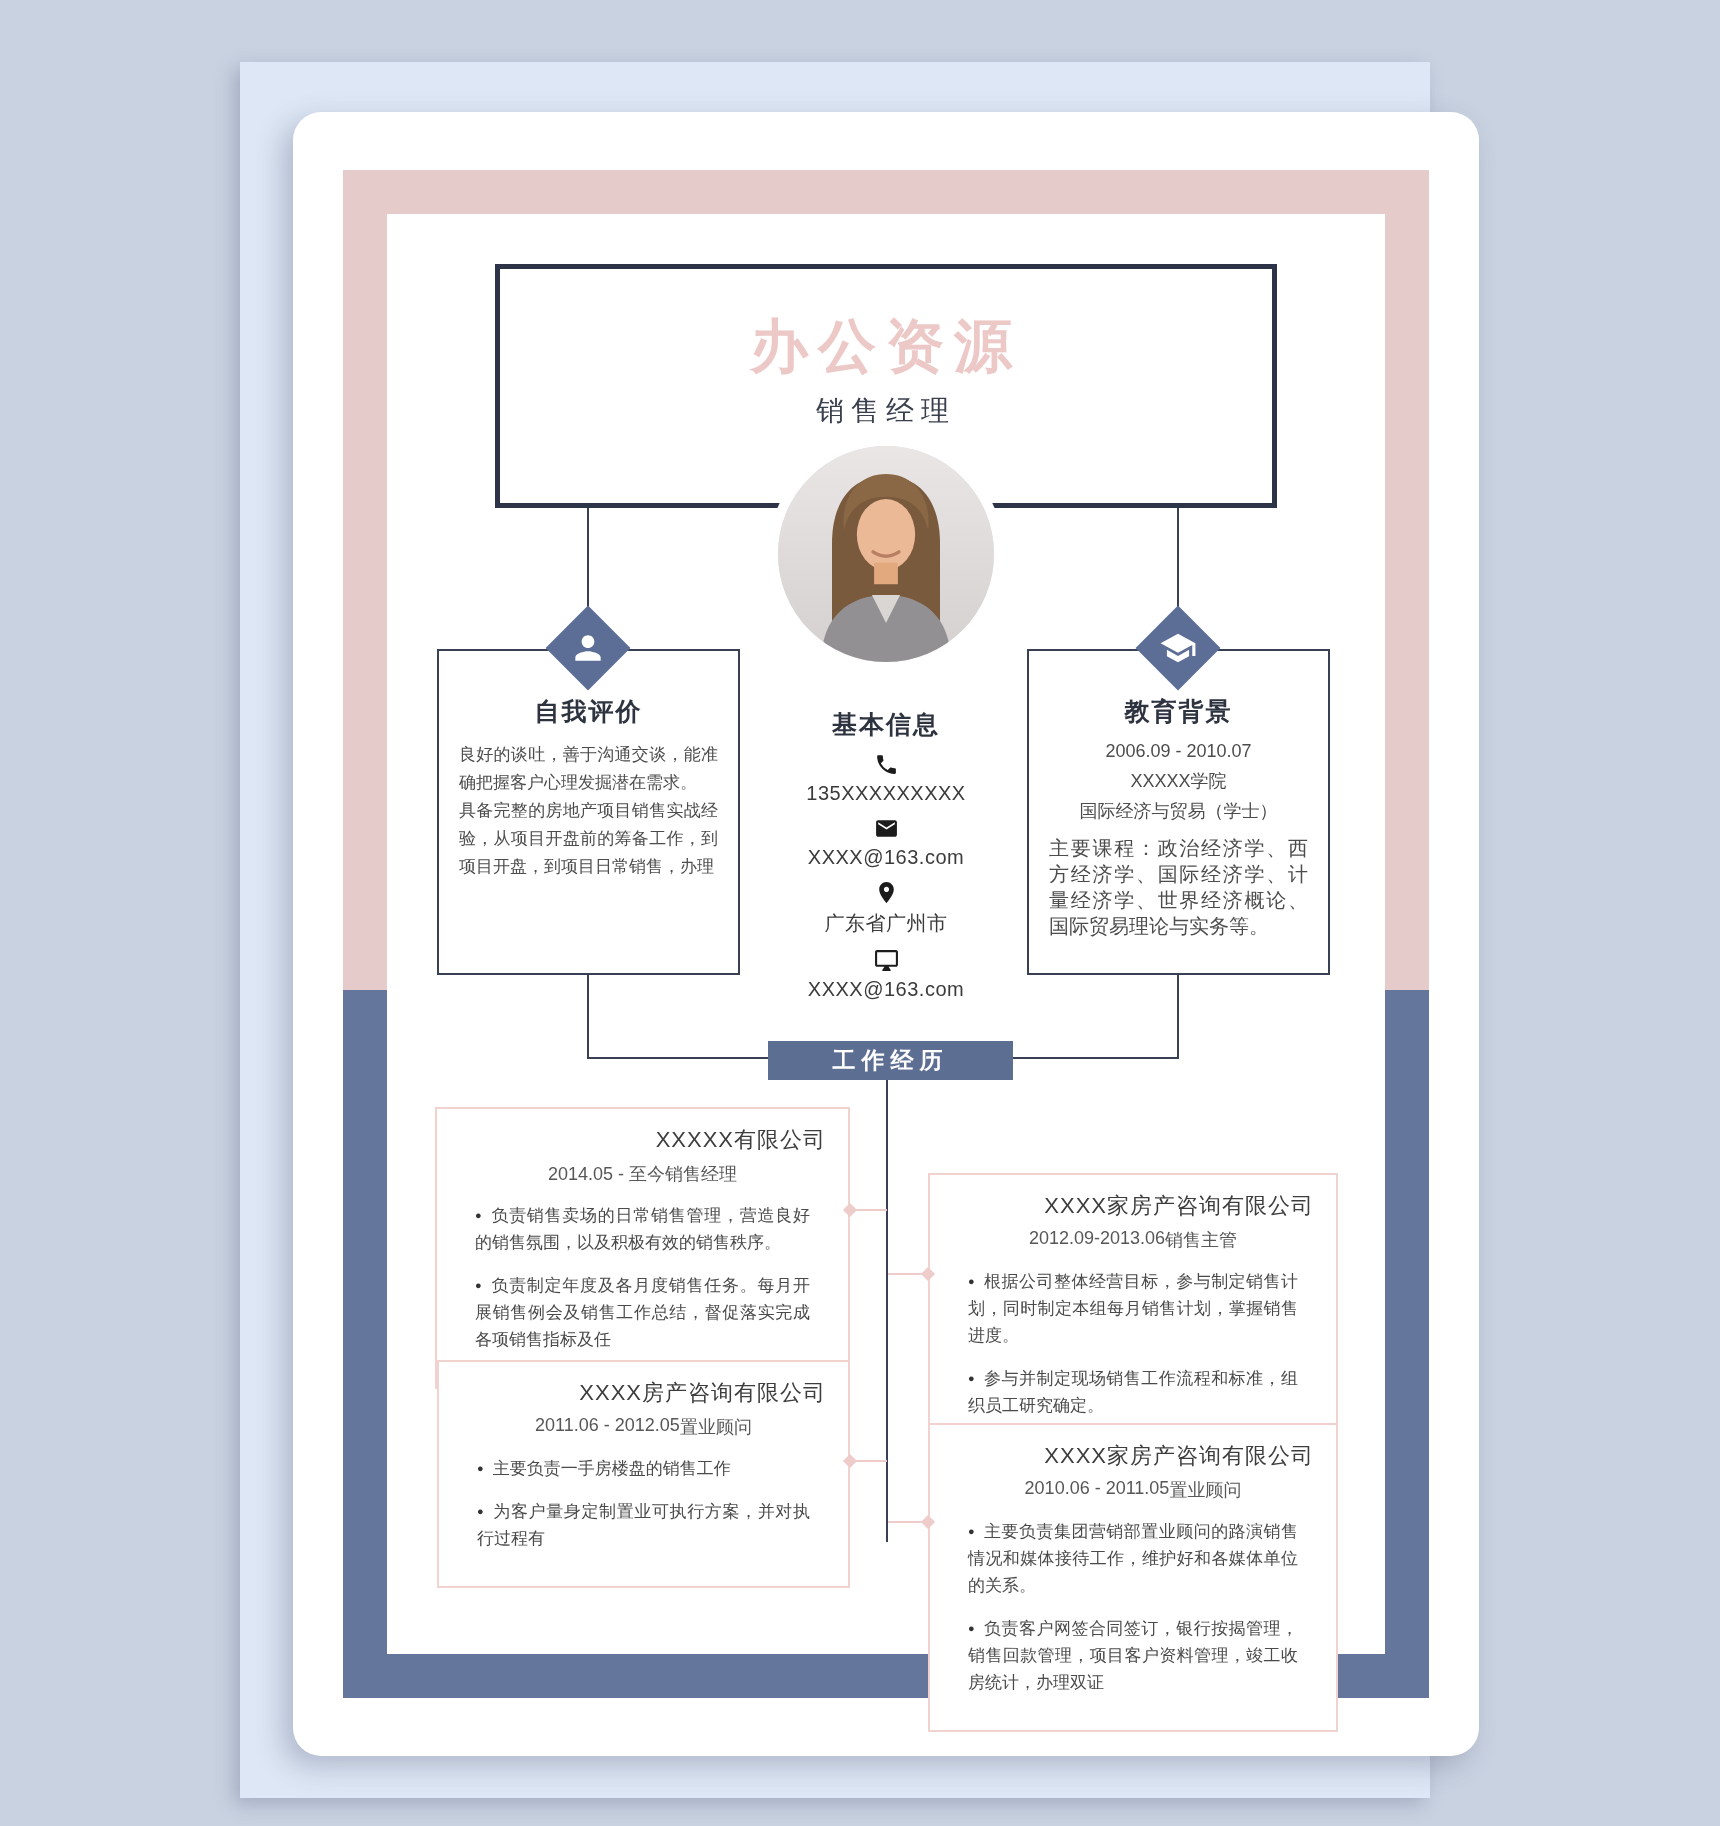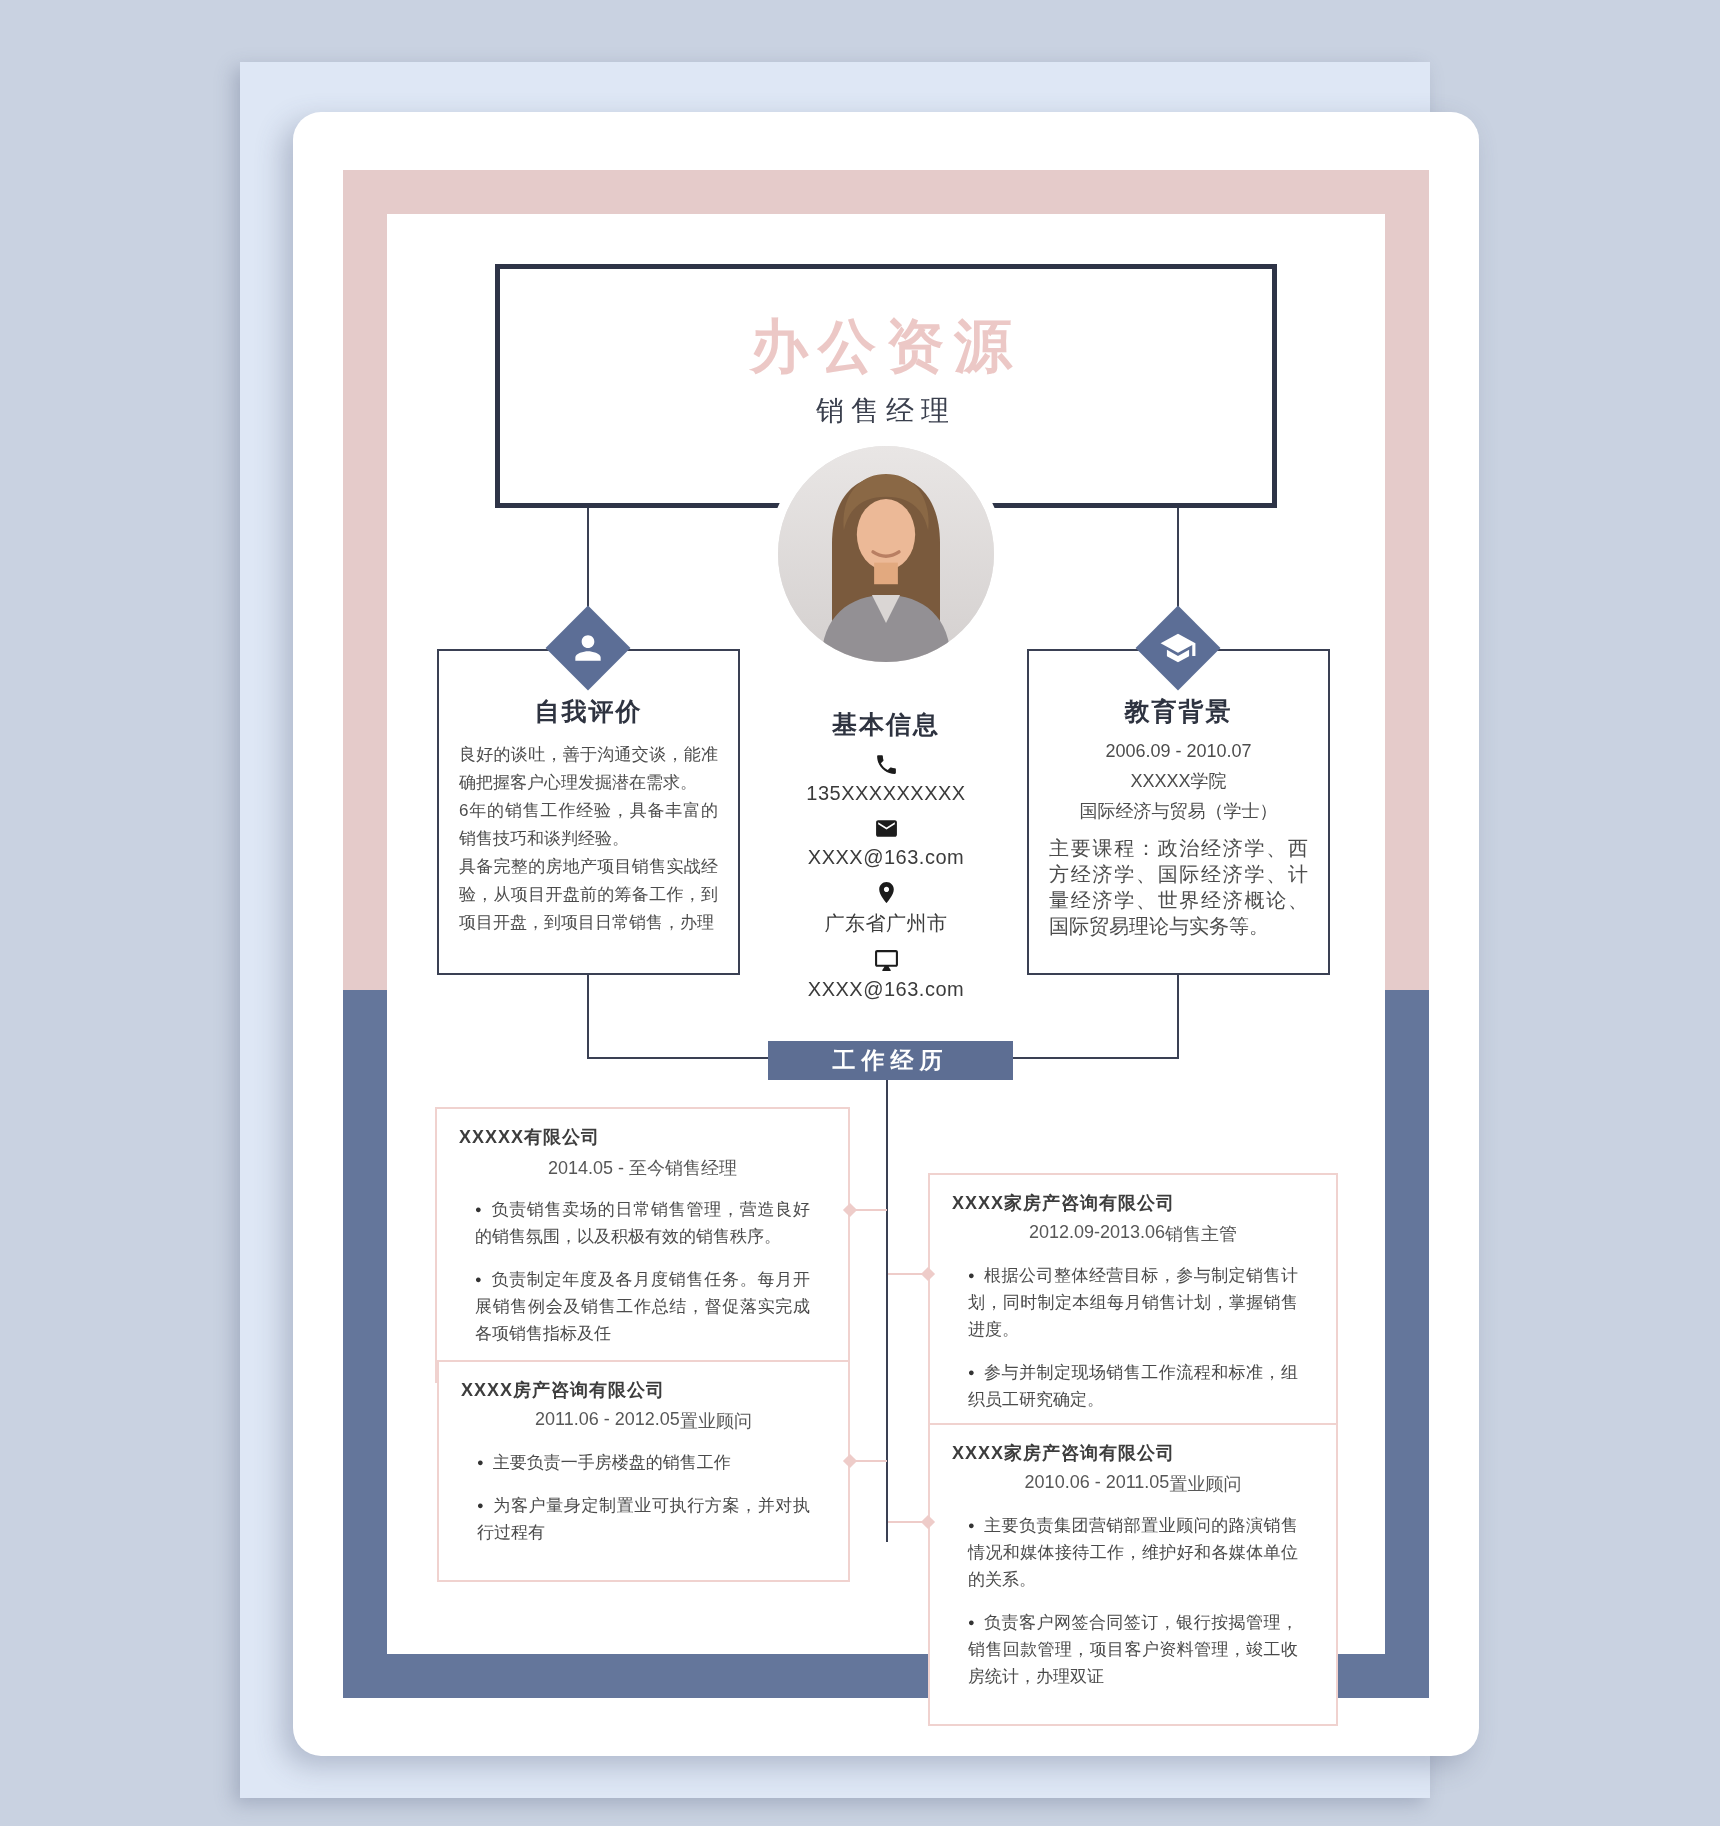--- a/index.html
+++ b/index.html
@@ -68,21 +68,21 @@
   .banner{left:475px;top:929px;width:245px;height:39px;background:#5d6e93;z-index:3;
           display:flex;align-items:center;justify-content:center;}
   .banner span{color:#fff;font-size:23px;font-weight:bold;letter-spacing:6px;}
 
   
   .job{border:2px solid #f0d2cf;background:#fff;padding:16px 22px 18px;}
   .job-1{left:142px;top:995px;width:415px;min-height:206px;}
   .job-2{left:635px;top:1061px;width:410px;min-height:203px;}
   .job-3{left:144px;top:1248px;width:413px;min-height:202px;}
   .job-4{left:635px;top:1311px;width:410px;min-height:199px;}
-  .job h3{margin:0;font-size:18px;font-weight:bold;color:#3d3d3d;text-align:left;letter-spacing:1px;}
+  .job h3{margin:0;font-size:22px;font-weight:normal;color:#3d3d3d;text-align:right;letter-spacing:1px;}
   .job .meta{display:flex;justify-content:center;margin-top:7px;font-size:18px;color:#575757;}
   .job .bullets{margin-top:10px;}
   .job .bullets p{margin:16px;font-size:17px;line-height:27px;color:#4a4a4a;text-align:justify;}
   .job .bullets p::before{content:"●";font-size:11px;margin-right:9px;vertical-align:2px;color:#333;}
 
   
   .pline{position:absolute;height:2px;background:#eeccc9;}
   .pnub{position:absolute;width:10px;height:10px;background:#eeccc9;transform:rotate(45deg);}
 </style>
 </head>
@@ -140,21 +140,20 @@
         <svg viewBox="0 0 24 24">
             <path d="M12 3L1 9l11 6 9-4.91V17h2V9L12 3zM5 13.18v4L12 21l7-3.82v-4L12 17l-7-3.82z"></path>
           </svg>
       </span>
     </div>
 
     <div class="abs info-box box-self">
       <div class="sec-title">自我评价</div>
       <div class="self-text">
         <p>良好的谈吐，善于沟通交谈，能准确把握客户心理发掘潜在需求。</p>
-        <p>6年的销售工作经验，具备丰富的销售技巧和谈判经验。</p>
         <p>具备完整的房地产项目销售实战经验，从项目开盘前的筹备工作，到项目开盘，到项目日常销售，办理</p>
       </div>
     </div>
 
     <div class="abs basic">
       <div class="sec-title">基本信息</div>
       <div class="b-item">
         <svg viewBox="0 0 24 24">
             <path d="M6.62 10.79c1.44 2.83 3.76 5.14 6.59 6.59l2.2-2.2c.27-.27.67-.36 1.02-.24 1.12.37 2.33.57 3.57.57.55 0 1 .45 1 1V20c0 .55-.45 1-1 1-9.39 0-17-7.61-17-17 0-.55.45-1 1-1h3.5c.55 0 1 .45 1 1 0 1.25.2 2.45.57 3.57.11.35.03.74-.25 1.02l-2.2 2.2z"></path>
           </svg>

